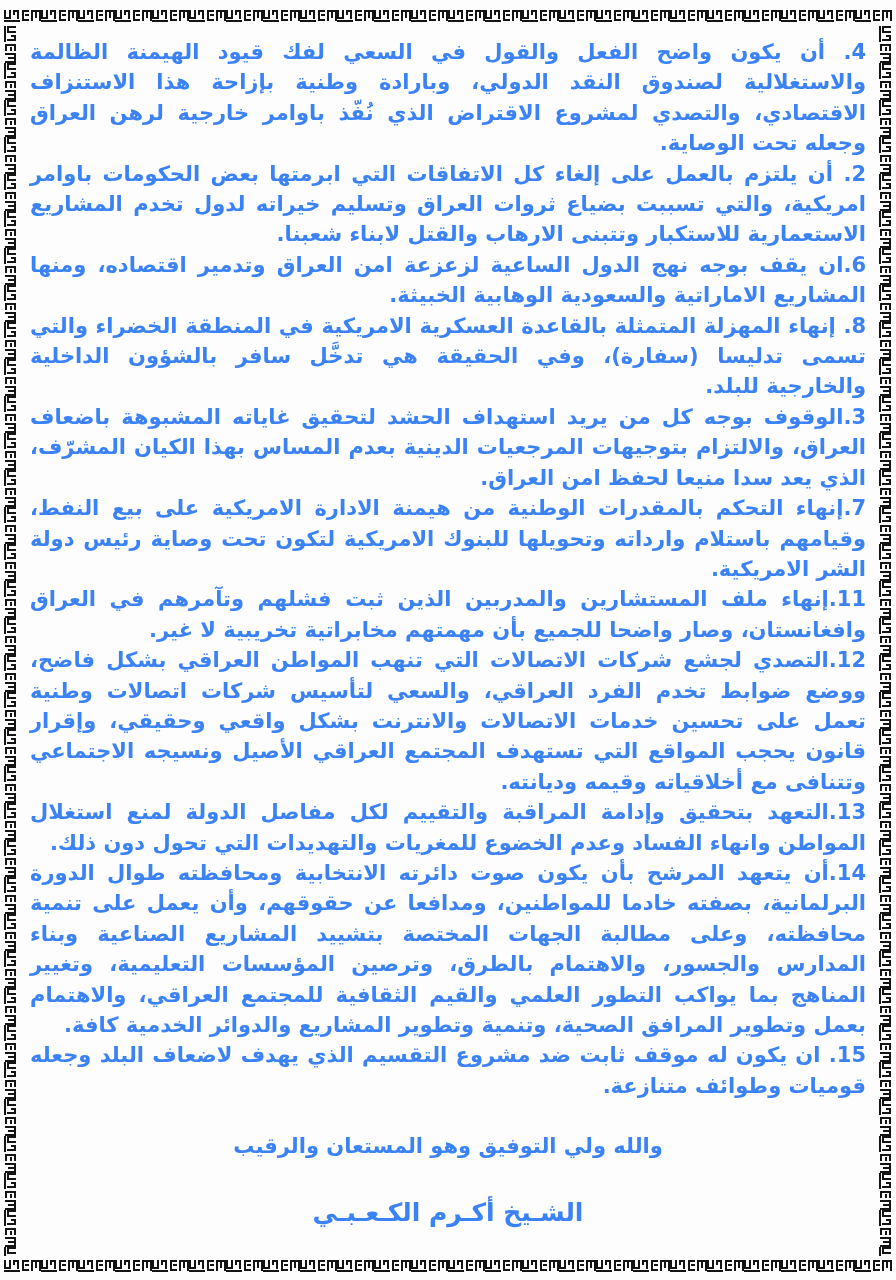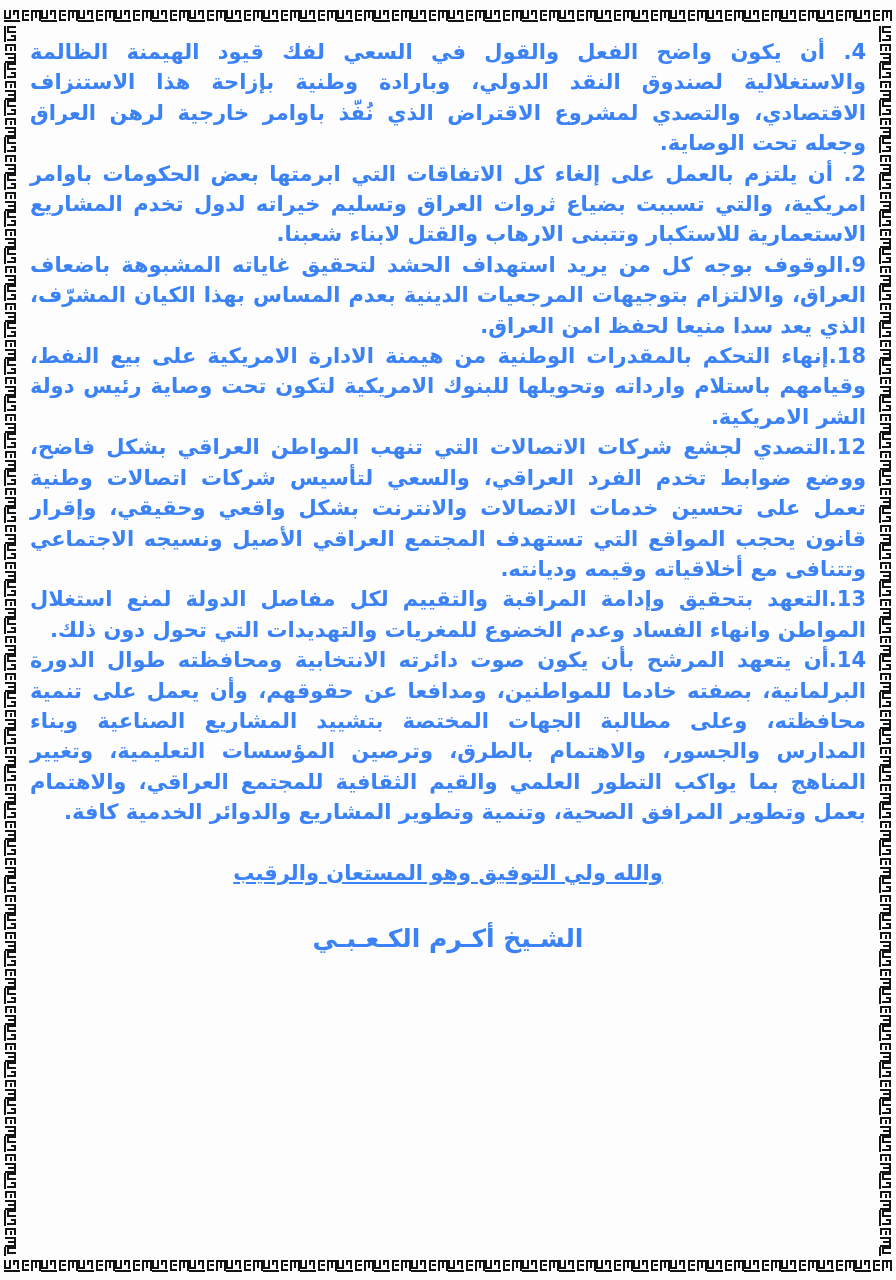--- a/index.html
+++ b/index.html
@@ -34,21 +34,20 @@
   }
   .item {
     margin: 0;
     padding: 0;
     text-align: justify;
   }
   .closing {
     margin: 30px 0 0 0;
     text-align: center;
     font-size: 21px;
-    text-decoration: underline;
   }
   .sig-name {
     margin: 36px 0 0 0;
     text-align: center;
     font-size: 25px;
   }
 </style>
 </head>
 <body>
 
@@ -197,23 +196,27 @@
       <use href="#ku" transform="translate(15 1073) rotate(90)"></use>
       <use href="#ku" transform="translate(15 1110) rotate(90)"></use>
       <use href="#ku" transform="translate(15 1147) rotate(90)"></use>
       <use href="#ku" transform="translate(15 1184) rotate(90)"></use>
       <use href="#ku" transform="translate(15 1221) rotate(90)"></use>
     </svg>
 
   <div class="content">
     <p class="item">4. أن يكون واضح الفعل والقول في السعي لفك قيود الهيمنة الظالمة والاستغلالية لصندوق النقد الدولي، وبارادة وطنية بإزاحة هذا الاستنزاف الاقتصادي، والتصدي لمشروع الاقتراض الذي نُفّذ باوامر خارجية لرهن العراق وجعله تحت الوصاية.</p>
     <p class="item">2. أن يلتزم بالعمل على إلغاء كل الاتفاقات التي ابرمتها بعض الحكومات باوامر امريكية، والتي تسببت بضياع ثروات العراق وتسليم خيراته لدول تخدم المشاريع الاستعمارية للاستكبار وتتبنى الارهاب والقتل لابناء شعبنا.</p>
-    <p class="item">9.الوقوف بوجه كل من يريد استهداف الحشد لتحقيق غاياته المشبوهة باضعاف العراق، والالتزام بتوجيهات المرجعيات الدينية بعدم المساس بهذا الكيان المشرّف، الذي يعد سدا منيعا لحفظ امن العراق.</p>
-    <p class="item">18.إنهاء التحكم بالمقدرات الوطنية من هيمنة الادارة الامريكية على بيع النفط، وقيامهم باستلام وارداته وتحويلها للبنوك الامريكية لتكون تحت وصاية رئيس دولة الشر الامريكية.</p>
+    <p class="item">6.ان يقف بوجه نهج الدول الساعية لزعزعة امن العراق وتدمير اقتصاده، ومنها المشاريع الاماراتية والسعودية الوهابية الخبيثة.</p>
+    <p class="item">8. إنهاء المهزلة المتمثلة بالقاعدة العسكرية الامريكية في المنطقة الخضراء والتي تسمى تدليسا (سفارة)، وفي الحقيقة هي تدخَّل سافر بالشؤون الداخلية والخارجية للبلد.</p>
+    <p class="item">3.الوقوف بوجه كل من يريد استهداف الحشد لتحقيق غاياته المشبوهة باضعاف العراق، والالتزام بتوجيهات المرجعيات الدينية بعدم المساس بهذا الكيان المشرّف، الذي يعد سدا منيعا لحفظ امن العراق.</p>
+    <p class="item">7.إنهاء التحكم بالمقدرات الوطنية من هيمنة الادارة الامريكية على بيع النفط، وقيامهم باستلام وارداته وتحويلها للبنوك الامريكية لتكون تحت وصاية رئيس دولة الشر الامريكية.</p>
+    <p class="item">11.إنهاء ملف المستشارين والمدربين الذين ثبت فشلهم وتآمرهم في العراق وافغانستان، وصار واضحا للجميع بأن مهمتهم مخابراتية تخريبية لا غير.</p>
     <p class="item">12.التصدي لجشع شركات الاتصالات التي تنهب المواطن العراقي بشكل فاضح، ووضع ضوابط تخدم الفرد العراقي، والسعي لتأسيس شركات اتصالات وطنية تعمل على تحسين خدمات الاتصالات والانترنت بشكل واقعي وحقيقي، وإقرار قانون يحجب المواقع التي تستهدف المجتمع العراقي الأصيل ونسيجه الاجتماعي وتتنافى مع أخلاقياته وقيمه وديانته.</p>
     <p class="item">13.التعهد بتحقيق وإدامة المراقبة والتقييم لكل مفاصل الدولة لمنع استغلال المواطن وانهاء الفساد وعدم الخضوع للمغريات والتهديدات التي تحول دون ذلك.</p>
     <p class="item">14.أن يتعهد المرشح بأن يكون صوت دائرته الانتخابية ومحافظته طوال الدورة البرلمانية، بصفته خادما للمواطنين، ومدافعا عن حقوقهم، وأن يعمل على تنمية محافظته، وعلى مطالبة الجهات المختصة بتشييد المشاريع الصناعية وبناء المدارس والجسور، والاهتمام بالطرق، وترصين المؤسسات التعليمية، وتغيير المناهج بما يواكب التطور العلمي والقيم الثقافية للمجتمع العراقي، والاهتمام بعمل وتطوير المرافق الصحية، وتنمية وتطوير المشاريع والدوائر الخدمية كافة.</p>
+    <p class="item">15. ان يكون له موقف ثابت ضد مشروع التقسيم الذي يهدف لاضعاف البلد وجعله قوميات وطوائف متنازعة.</p>
 
     <p class="closing">والله ولي التوفيق وهو المستعان والرقيب</p>
     <p class="sig-name">الشـيخ أكـرم الكـعـبـي</p>
 
   </div>
 </div>
 
 </body></html>

